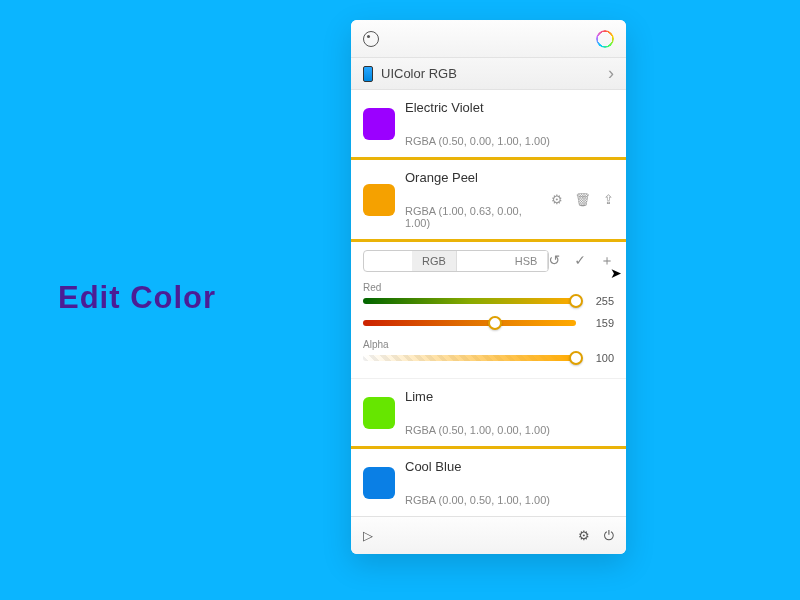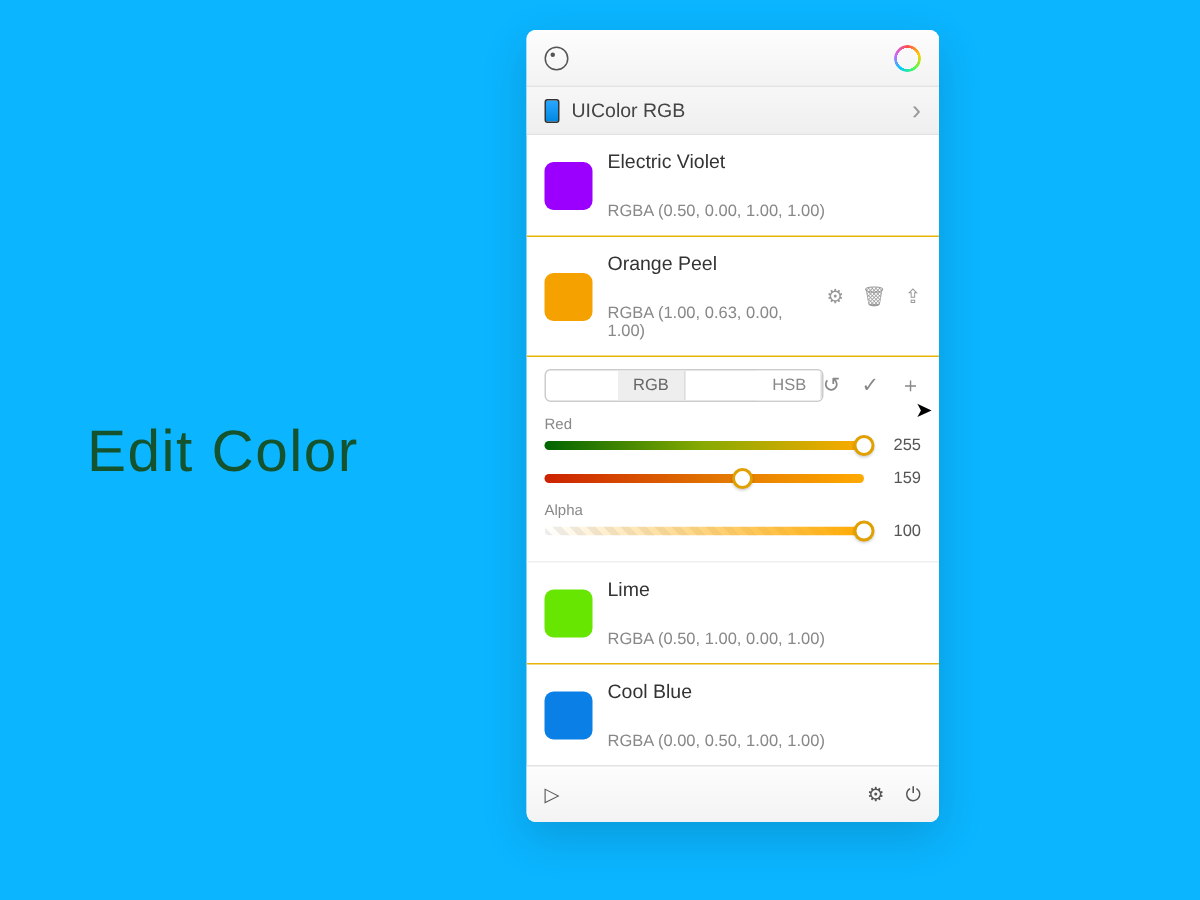--- a/index.html
+++ b/index.html
@@ -7,23 +7,23 @@
     width: 800px; height: 600px;
     background: #0bb5ff;
     font-family: -apple-system, "Helvetica Neue", Helvetica, Arial, sans-serif;
     font-size: 13px;
     position: relative;
     overflow: hidden;
   }
   .hero {
     position: absolute;
     left: 58px; top: 280px;
-    color: #14532d;
-    font-size: 39px;
-    font-weight: 400;
+    color: #4c1d95;
+    font-size: 31px;
+    font-weight: 700;
     letter-spacing: 1px;
   }
   .panel {
     position: absolute;
     left: 351px; top: 20px;
     width: 275px;
     background: #fff;
     border-radius: 6px;
     box-shadow: 0 10px 30px rgba(0,0,0,0.15);
     overflow: hidden;
@@ -51,21 +51,21 @@
     padding: 0 12px;
     gap: 8px;
     color:#444;
     cursor: default;
   }
   .phone-icon { width:10px; height:16px; border:1.5px solid #333; border-radius:2px; background:linear-gradient(#2aa7ff,#0088e0); }
   .chevron { margin-left:auto; color:#999; font-size:18px; }
   .row {
     display:flex; align-items:center;
     padding: 10px 12px;
-    border-bottom: 1px solid #eab308;
+    border-bottom: 3px solid #eab308;
     gap:10px;
     cursor: default;
   }
   .swatch { width:32px; height:32px; border-radius:6px; flex-shrink:0; }
   .row-text .name { font-size:13px; color:#333; }
   .row-text .code { font-size:11px; color:#888; margin-top:20px; }
   .row-actions { margin-left:auto; display:flex; gap:12px; color:#999; }
   .row-actions span { cursor:pointer; }
   .editor {
     padding: 8px 12px 14px 12px;

